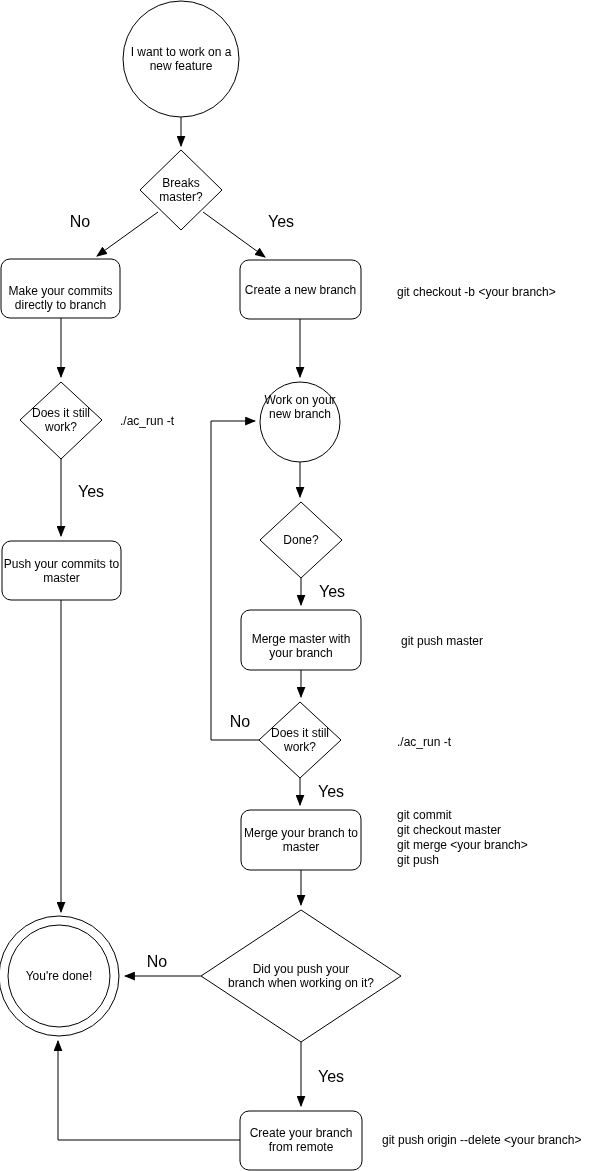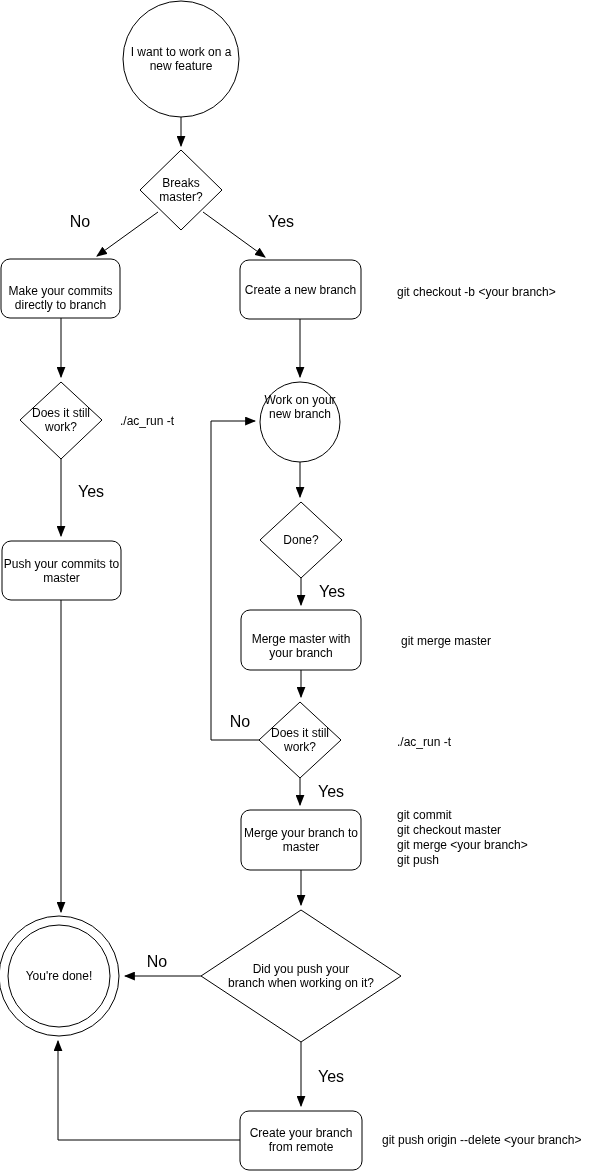--- a/index.html
+++ b/index.html
@@ -152,21 +152,21 @@
   <div class="e" style="left:266px;top:214px">Yes</div>
   <div class="e" style="left:76px;top:484px">Yes</div>
   <div class="e" style="left:317px;top:584px">Yes</div>
   <div class="e" style="left:225px;top:714px">No</div>
   <div class="e" style="left:316px;top:784px">Yes</div>
   <div class="e" style="left:142px;top:954px">No</div>
   <div class="e" style="left:316px;top:1069px">Yes</div>
 
   <div class="a" style="left:397px;top:285px">git checkout -b &lt;your branch&gt;</div>
   <div class="a" style="left:120px;top:414px">./ac_run -t</div>
-  <div class="a" style="left:401px;top:634px">git merge master</div>
+  <div class="a" style="left:401px;top:634px">git push master</div>
   <div class="a" style="left:397px;top:735px">./ac_run -t</div>
   <div class="a" style="left:397px;top:808px">
     <span>git commit</span>
     <span>git checkout master</span>
     <span>git merge &lt;your branch&gt;</span>
     <span>git push</span>
   </div>
   <div class="a" style="left:382px;top:1133px">git push origin --delete &lt;your branch&gt;</div>
 
 </div>

